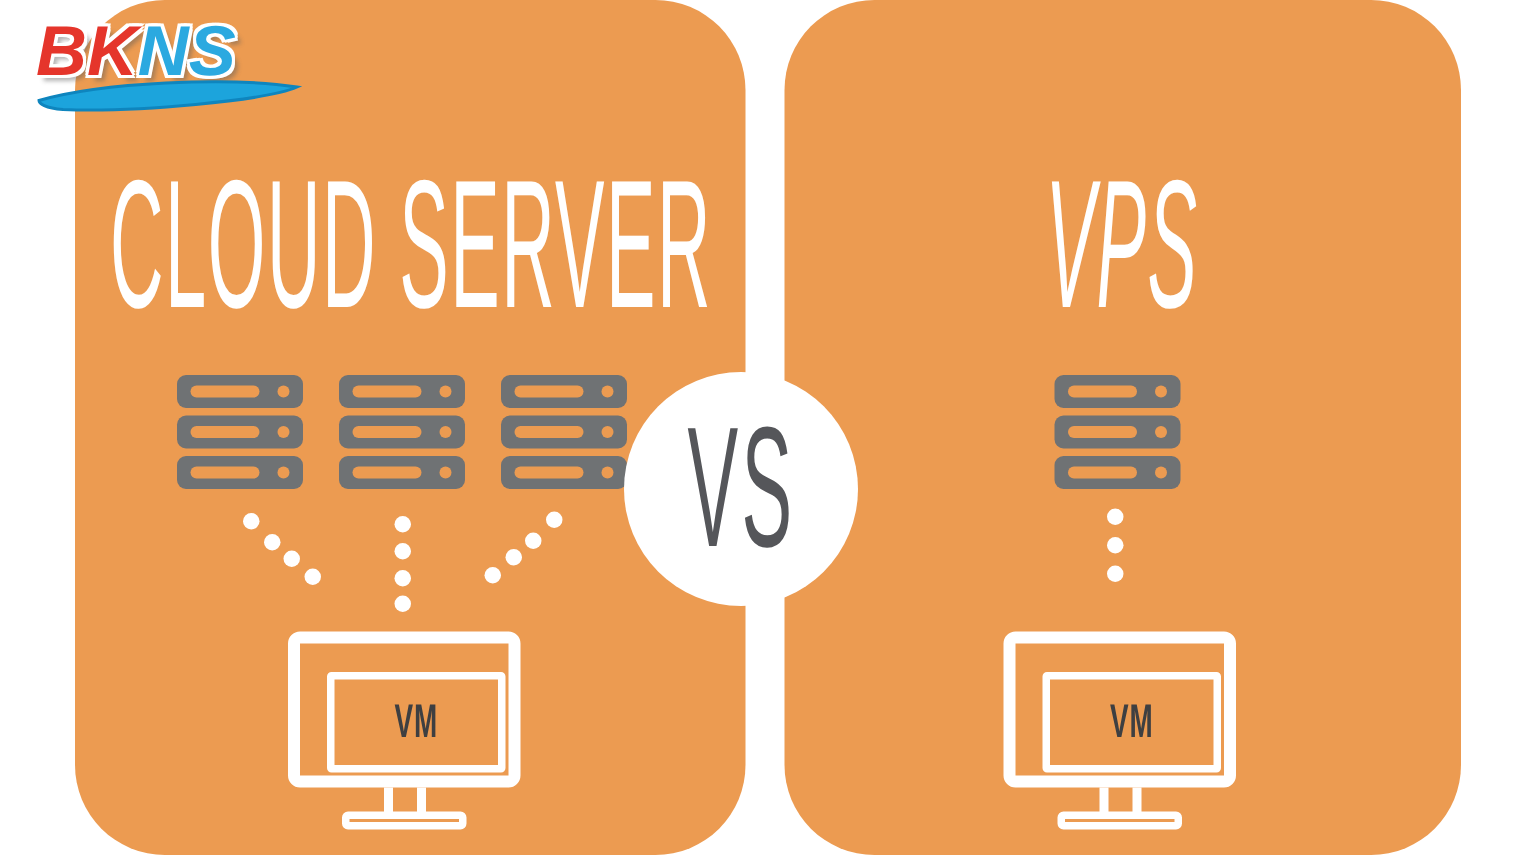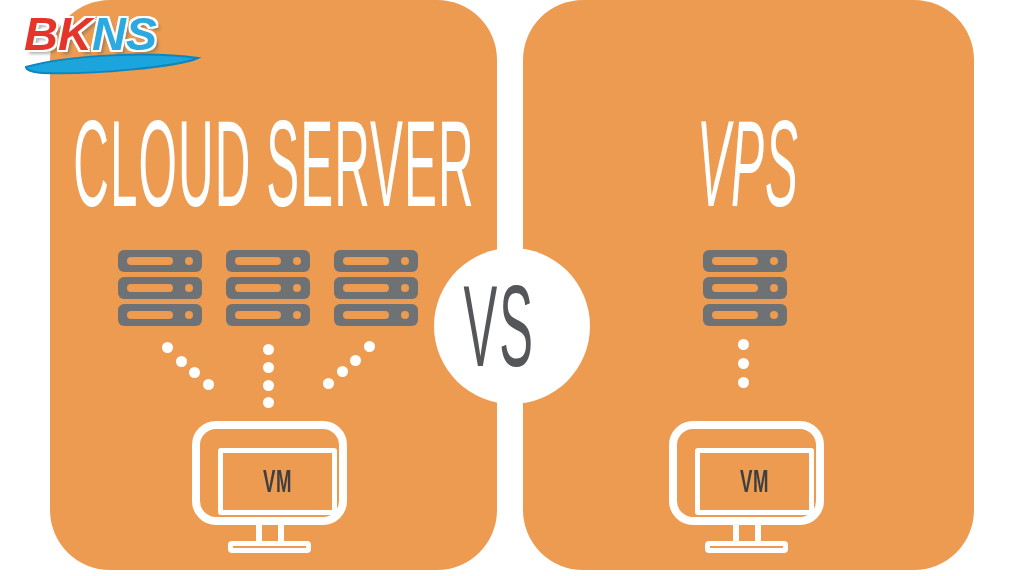--- a/index.html
+++ b/index.html
@@ -41,35 +41,35 @@
   .stack { display:flex; flex-direction:column; gap:5px; }
   .slab { position:relative; width:84px; height:22px; background:var(--gray); border-radius:6px; }
   .slot-bar { position:absolute; left:9px; top:7px; width:46px; height:8px; border-radius:4px; background:var(--orange); }
   .drive-dot { position:absolute; right:9px; top:7px; width:8px; height:8px; border-radius:50%; background:var(--orange); }
 
   
   .condot { position:absolute; width:11px; height:11px; border-radius:50%; background:#fff; }
 
   
   .vs-badge {
-    position:absolute; left:434px; top:248px; width:156px; height:156px;
-    background:#fff; border-radius:50%; display:flex; align-items:center; justify-content:flex-start;
+    position:absolute; left:416px; top:248px; width:156px; height:156px;
+    background:#fff; border-radius:50%; display:flex; align-items:center; justify-content:center;
   }
   .vs-badge span {
     display:inline-block; color:var(--vs-text); font-size:92px; font-weight:400;
     letter-spacing:4px; transform:scale(0.55,1.24);
   }
 
   
   .monitor-wrap { position:absolute; width:155px; height:135px; }
   .monitor-left  { left:192px; top:421px; }
   .monitor-right { left:669px; top:421px; }
   .monitor-body {
     position:absolute; left:0; top:0; width:155px; height:104px;
-    border:8px solid #fff; border-radius:24px; box-sizing:border-box;
+    border:8px solid #fff; border-radius:8px; box-sizing:border-box;
   }
   .screen {
     position:absolute; left:18px; top:19px; width:119px; height:67px;
     border:5px solid #fff; border-radius:3px; box-sizing:border-box;
     display:flex; align-items:center; justify-content:center;
   }
   .screen span {
     display:inline-block; color:var(--vm-text); font-size:30px; font-weight:bold;
     letter-spacing:1px; transform:scale(0.62,1.05);
   }

